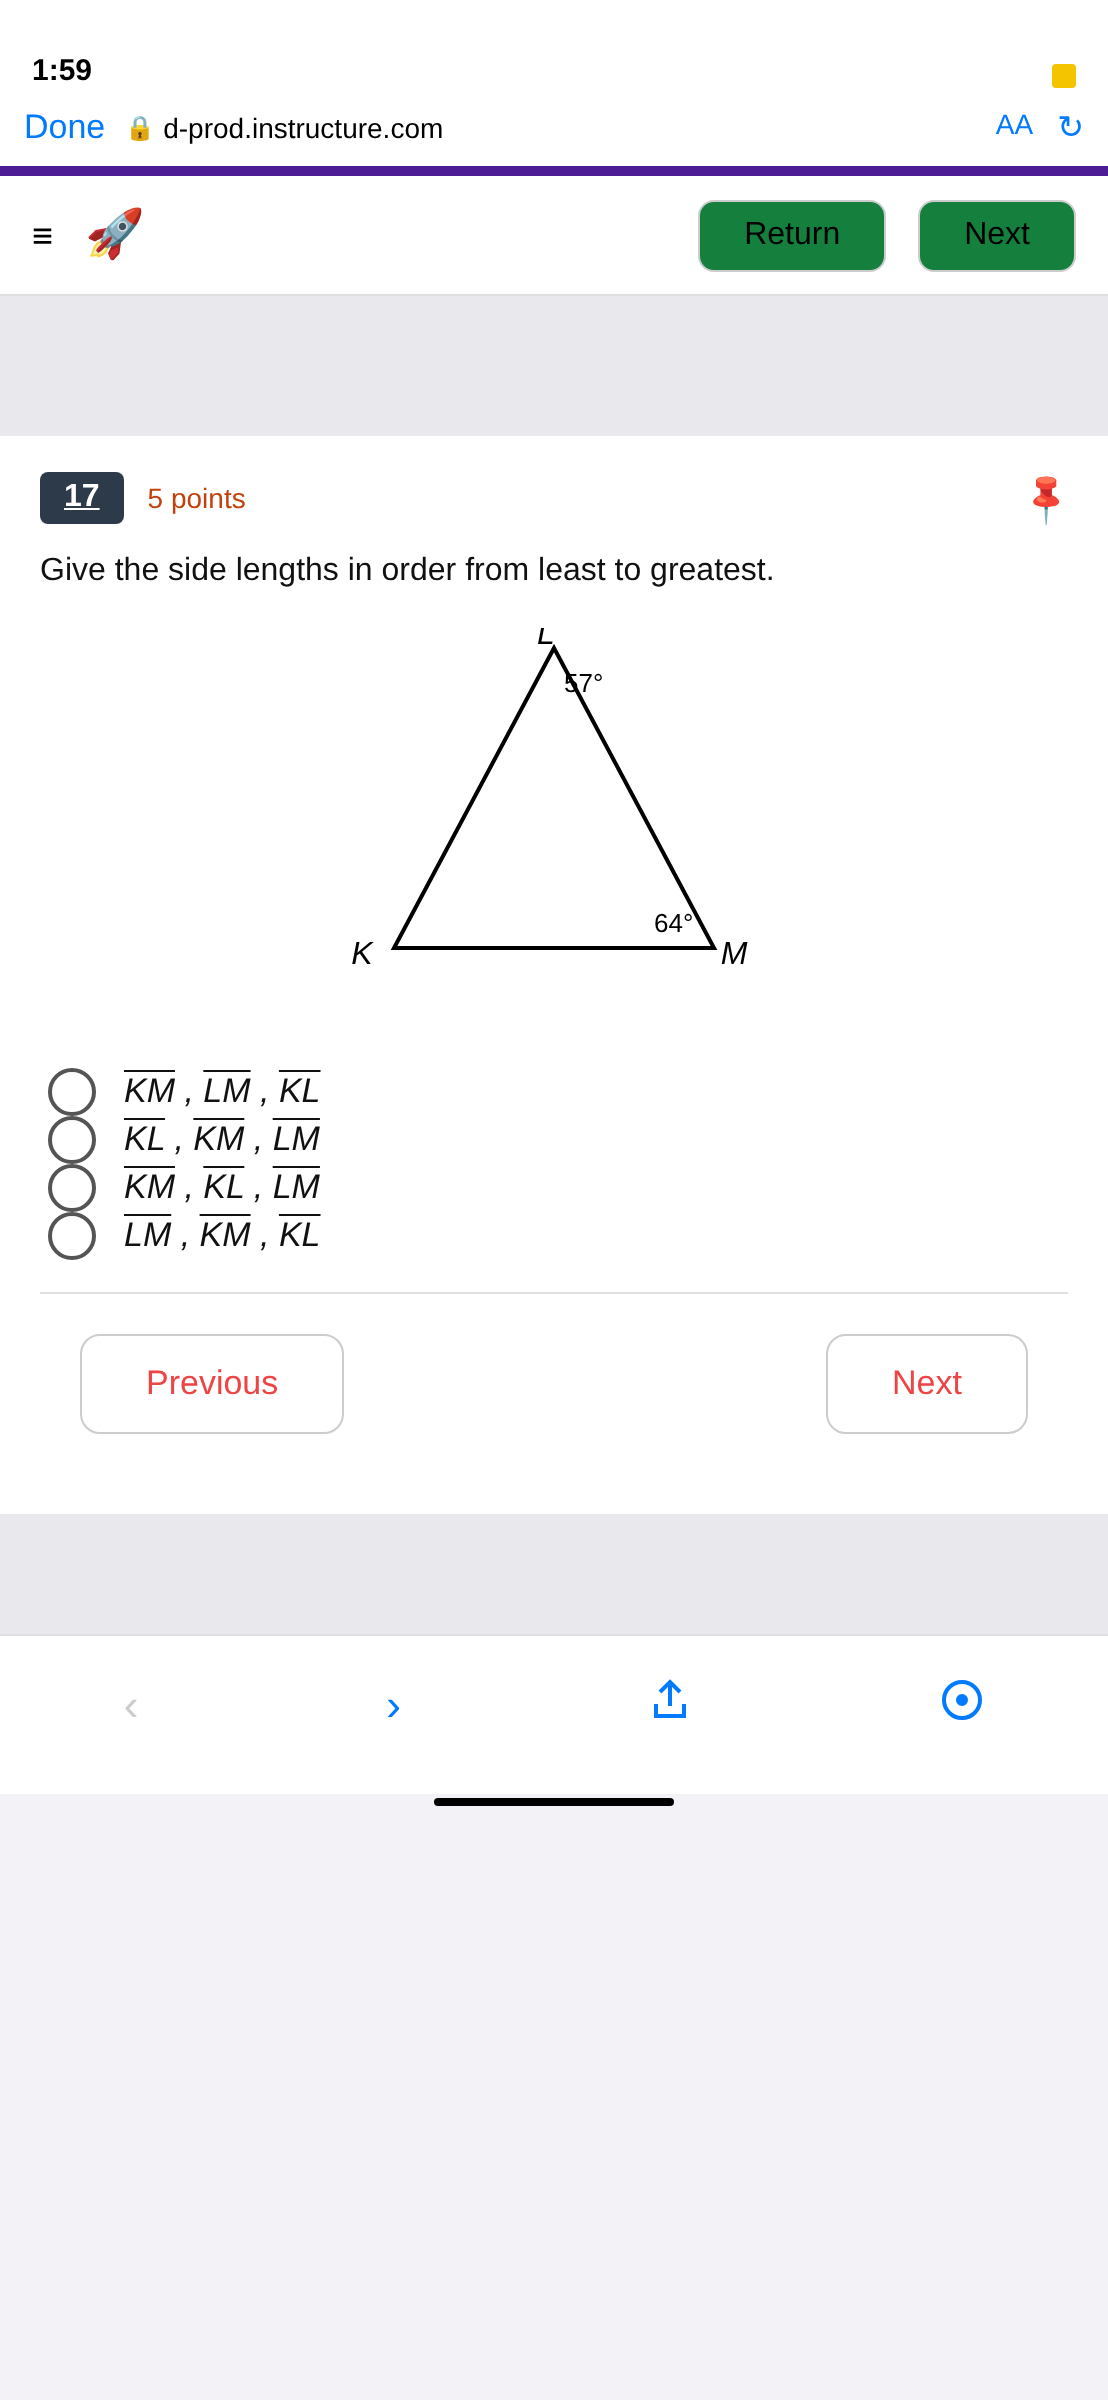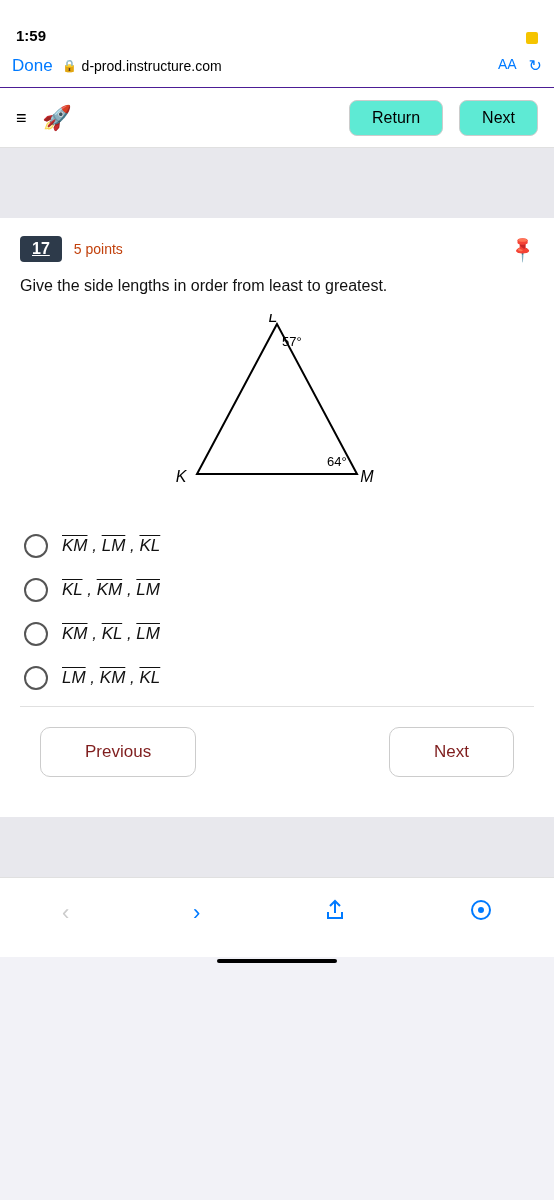--- a/index.html
+++ b/index.html
@@ -39,21 +39,21 @@
     }
 
     
     .browser-bar {
       background: white;
       height: 44px;
       display: flex;
       align-items: center;
       padding: 0 12px;
       gap: 10px;
-      border-bottom: 1px solid #4c1d95;
+      border-bottom: 5px solid #4c1d95;
     }
     .browser-done {
       color: #007AFF;
       font-size: 17px;
       cursor: pointer;
     }
     .browser-url {
       display: flex;
       align-items: center;
       gap: 4px;
@@ -94,21 +94,21 @@
       cursor: pointer;
       line-height: 1;
     }
     .rocket-icon {
       font-size: 24px;
       cursor: pointer;
     }
     .spacer { flex: 1; }
     .toolbar-btn {
       border: 1.5px solid #ccc;
-      background: #5eead4;
+      background: #15803d;
       padding: 8px 22px;
       font-size: 16px;
       border-radius: 8px;
       cursor: pointer;
       color: #000;
     }
 
     
     .gray-band {
       background: #e8e8ed;
@@ -165,21 +165,20 @@
       display: flex;
       justify-content: center;
       margin: 10px 0 20px 0;
     }
 
     
     .options-list {
       list-style: none;
       display: flex;
       flex-direction: column;
-      gap: 20px;
       padding: 0 0 0 4px;
     }
     .option-item {
       display: flex;
       align-items: center;
       gap: 14px;
       cursor: pointer;
     }
     .radio-circle {
       width: 24px;
@@ -204,25 +203,25 @@
       justify-content: space-between;
       align-items: center;
       padding: 20px 20px;
       background: white;
       border-top: 1px solid #e0e0e0;
       margin-top: 16px;
     }
     .nav-btn {
       border: 1.5px solid #ccc;
       background: white;
-      padding: 14px 44px;
+      padding: 14px 32px;
       font-size: 17px;
       border-radius: 10px;
       cursor: pointer;
-      color: #7f1d1d;
+      color: #ef4444;
     }
 
     
     .bottom-gray {
       background: #e8e8ed;
       height: 60px;
     }
 
     
     .bottom-nav {

